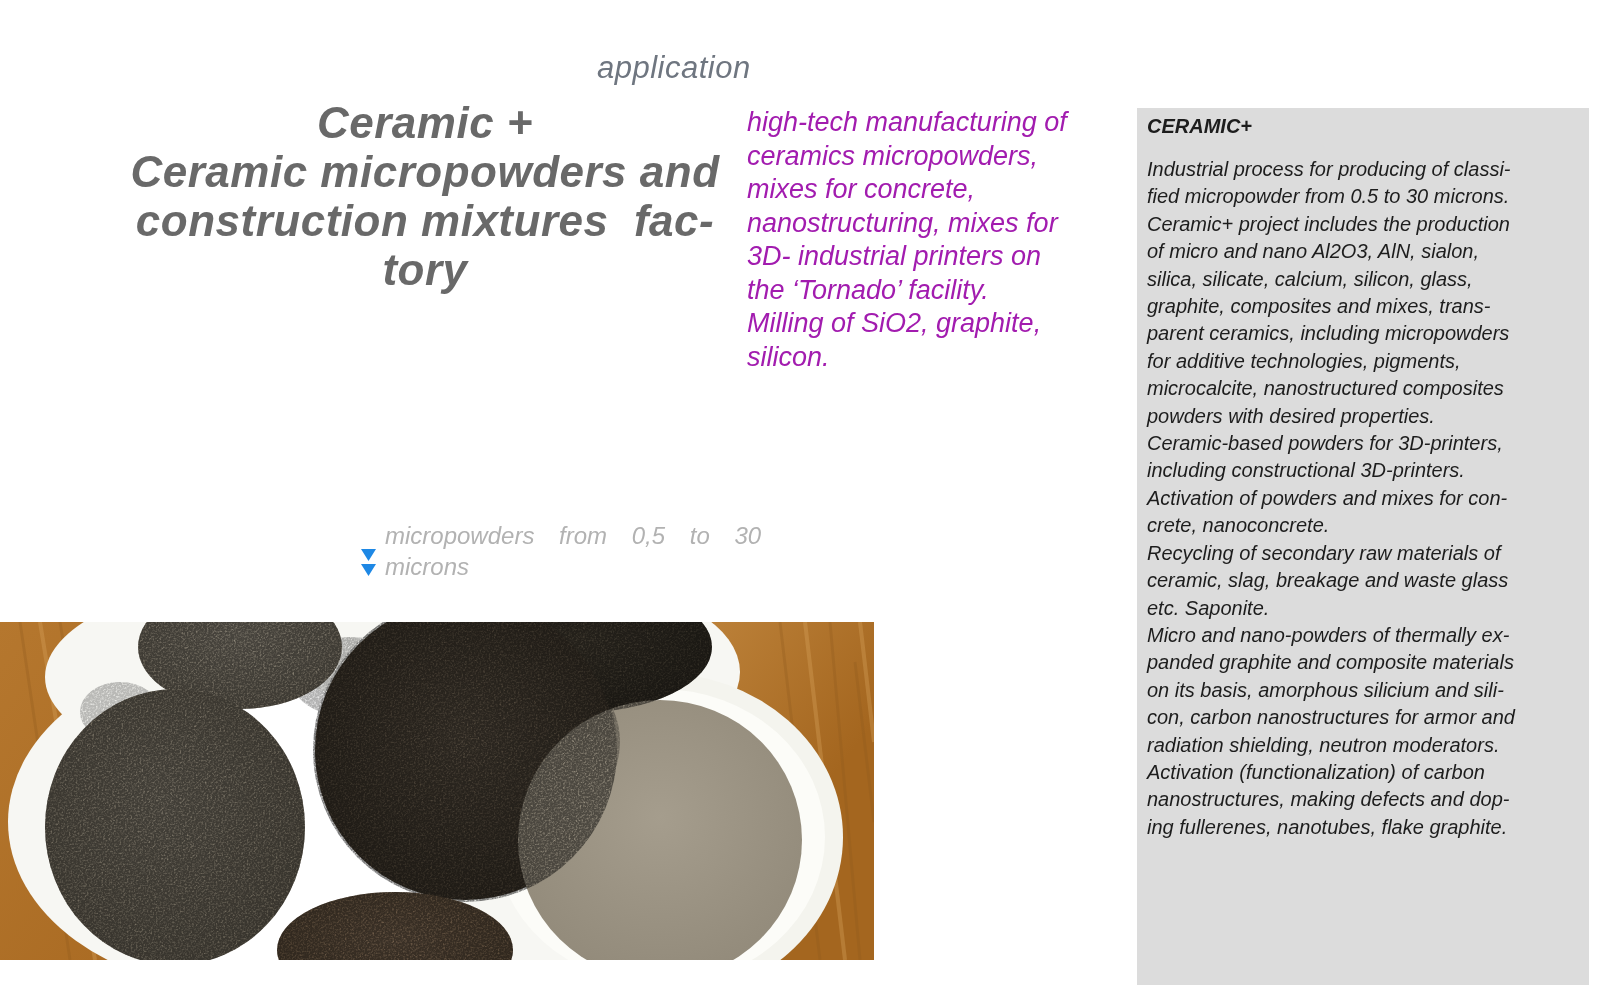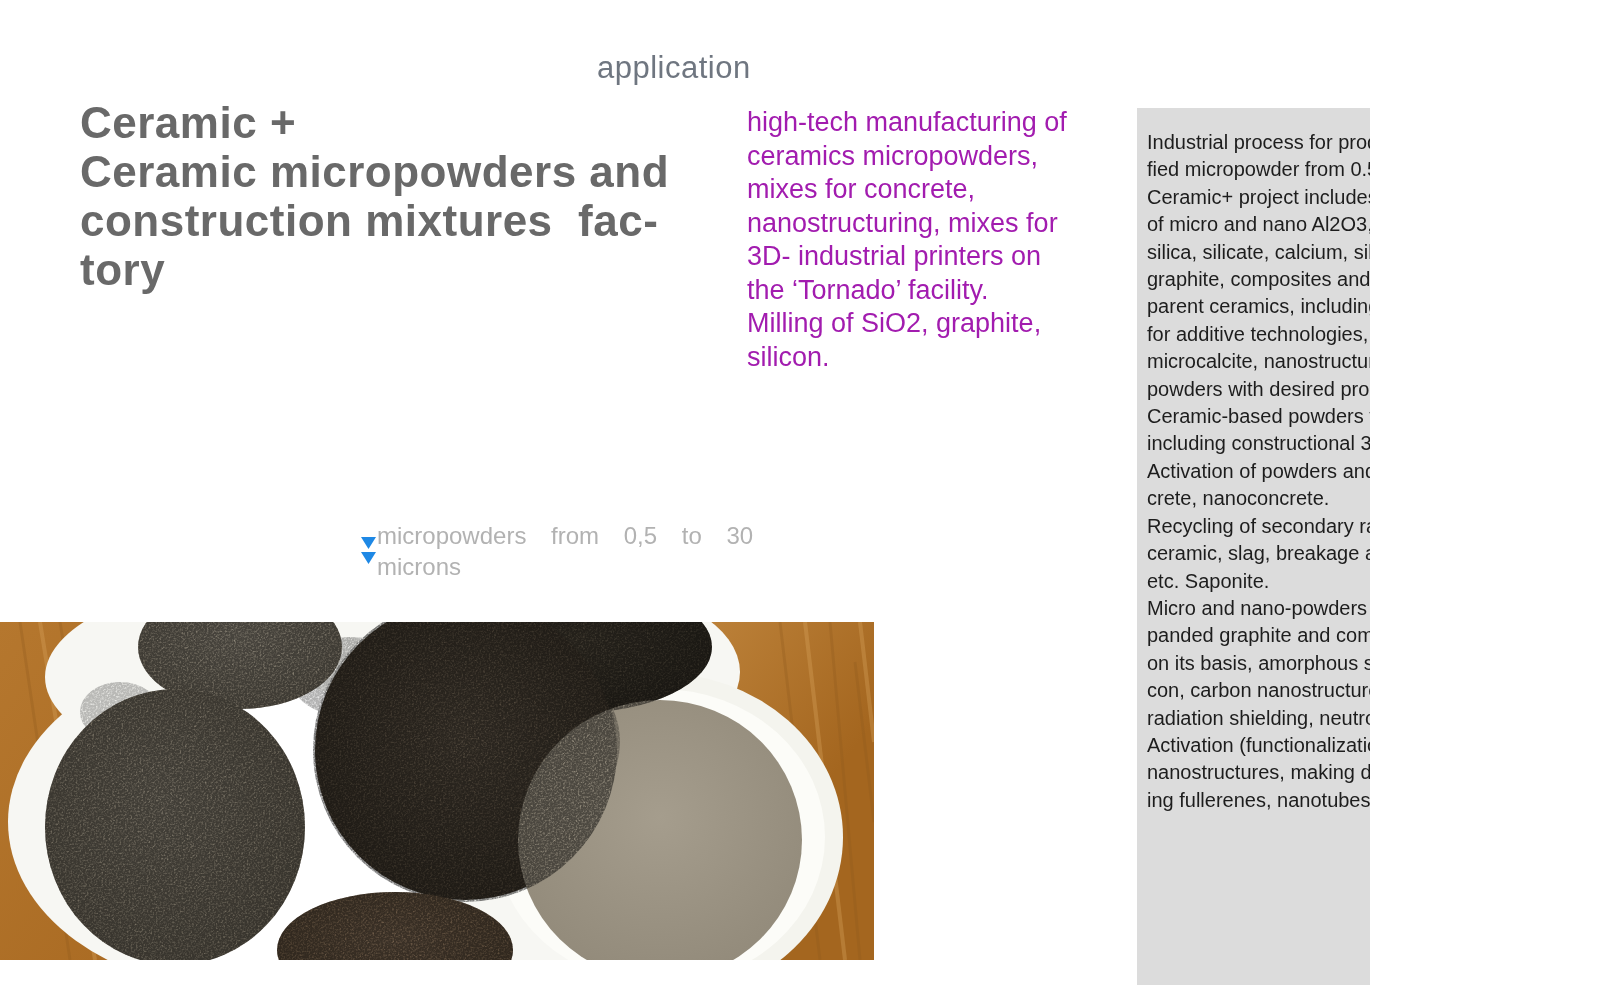--- a/index.html
+++ b/index.html
@@ -1,31 +1,33 @@
 <!DOCTYPE html>
 <html><head>
 <meta charset="utf-8">
 <style>
   html,body{margin:0;padding:0;background:#ffffff;}
   #page{
     position:relative;
-    width:1370px;height:995px;
+    width:1600px;height:995px;
     background:#ffffff;
     overflow:hidden;
     font-family:"Liberation Sans","DejaVu Sans",sans-serif;
+    font-style:italic;
   }
   .kicker{
     position:absolute;left:597px;top:50px;
     font-size:31px;color:#6f7680;letter-spacing:0.5px;
   }
   .title{
     position:absolute;left:80px;top:98px;width:690px;
     font-size:44px;font-weight:bold;line-height:49px;
     color:#696969;letter-spacing:0.5px;
     white-space:pre-wrap;
+    text-align:center;
   }
   .intro{
     position:absolute;left:747px;top:106px;width:385px;
     font-size:27px;line-height:33.5px;color:#a21caf;
     white-space:pre-wrap;
   }
   .panel{
     position:absolute;left:1137px;top:108px;width:452px;height:877px;
     background:#dcdcdc;box-sizing:border-box;
     padding:5px 10px 0 10px;
@@ -33,21 +35,21 @@
   .panel-heading{
     font-size:20px;font-weight:bold;line-height:27px;color:#1d1d1d;
   }
   .panel-body{
     font-size:20px;line-height:27.4px;color:#1d1d1d;
     white-space:pre-wrap;
     margin-top:16px;
   }
   .callout{
     position:absolute;left:360px;top:520px;width:460px;
-    display:flex;align-items:center;
+    display:flex;align-items:flex-end;gap:8px;
   }
   .callout-icon{flex:0 0 auto;margin-top:3px;}
   .callout-text{
     font-size:24px;line-height:31px;color:#b2b2b2;
     word-spacing:18px;white-space:pre-wrap;
   }
   .photo{
     position:absolute;left:0;top:622px;width:874px;height:338px;
   }
 </style>
@@ -77,20 +79,21 @@
       <svg width="17" height="30" viewBox="0 0 17 30" aria-hidden="true">
         <path d="M1 1 h15 l-7.5 12 z" fill="#1e88e5"></path>
         <path d="M1 16 h15 l-7.5 12 z" fill="#1e88e5"></path>
       </svg>
     </span>
     <span class="callout-text">micropowders from 0,5 to 30
 microns</span>
   </div>
 
   <div class="panel">
+    <div class="panel-heading">CERAMIC+</div>
     <div class="panel-body">Industrial process for producing of classi-
 fied micropowder from 0.5 to 30 microns.
 Ceramic+ project includes the production
 of micro and nano Al2O3, AlN, sialon,
 silica, silicate, calcium, silicon, glass,
 graphite, composites and mixes, trans-
 parent ceramics, including micropowders
 for additive technologies, pigments,
 microcalcite, nanostructured composites
 powders with desired properties.

